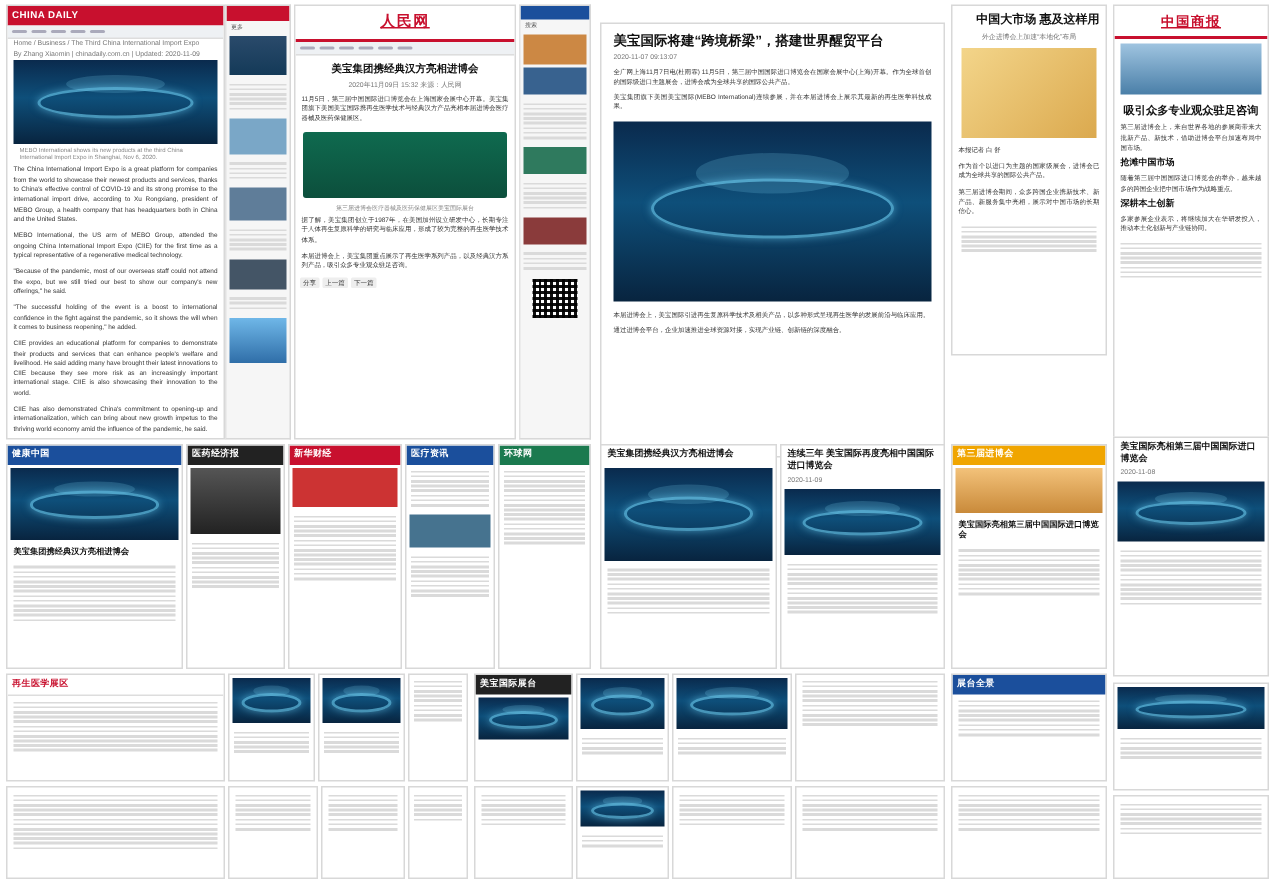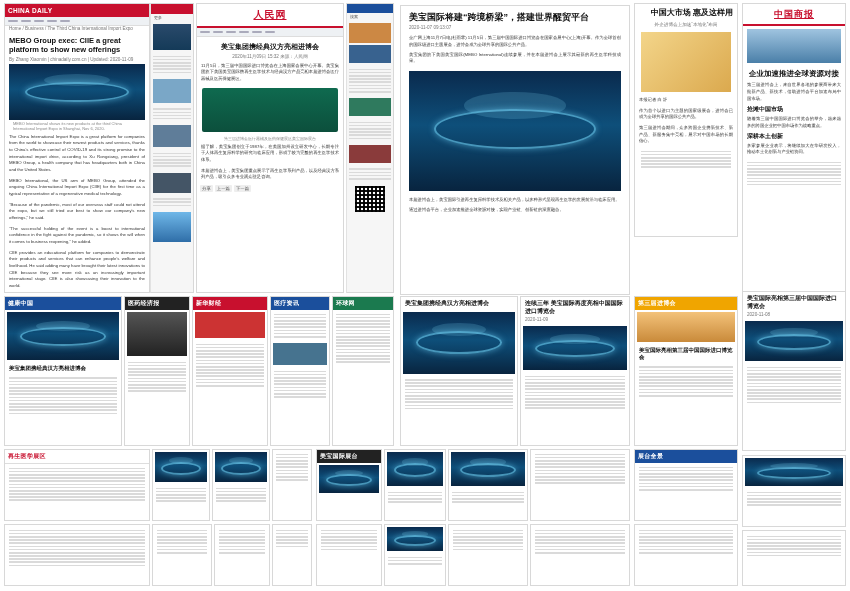--- a/index.html
+++ b/index.html
@@ -46,21 +46,20 @@
       <span class="logo-cd">CHINA DAILY</span>
     </div>
     <div class="navbar">
       <i></i>
         <i></i>
         <i></i>
         <i></i>
         <i></i>
     </div>
     <div class="sub">Home / Business / The Third China International Import Expo</div>
-    <div class="title">MEBO Group exec: CIIE a great platform to show new offerings</div>
     <div class="sub">By Zhang Xiaomin | chinadaily.com.cn | Updated: 2020-11-09</div>
     <div class="flex" style="padding:0 4px;">
       <div style="flex:1;">
         <div class="ph expo" style="height:56px;"></div>
         <div class="imgcap">MEBO International shows its new products at the third China International Import Expo in Shanghai, Nov 6, 2020.</div>
       </div>
     </div>
     <div class="newsbody">The China International Import Expo is a great platform for companies from the world to showcase their newest products and services, thanks to China's effective control of COVID-19 and its strong promise to the international import drive, according to Xu Rongxiang, president of MEBO Group, a health company that has headquarters both in China and the United States.</div>
     <div class="newsbody">MEBO International, the US arm of MEBO Group, attended the ongoing China International Import Expo (CIIE) for the first time as a typical representative of a regenerative medical technology.</div>
     <div class="newsbody">"Because of the pandemic, most of our overseas staff could not attend the expo, but we still tried our best to show our company's new offerings," he said.</div>
@@ -159,21 +158,21 @@
     <div class="ph" style="height:18px;margin:2px;background:#8a3b3b;"></div>
     <div class="grid-lines" style="padding:2px;">
         <div></div>
         <div></div>
         <div></div>
         <div></div>
       </div>
     <div class="qr" style="height:26px;margin:3px 8px;"></div>
   </div>
 
-  <div class="card" style="left:400px;top:5px;width:230px;height:290px;">
+  <div class="card" style="left:400px;top:15px;width:230px;height:290px;">
     <div class="title cn" style="font-size:9px;padding:6px 8px 2px;">美宝国际将建“跨境桥梁”，搭建世界醒贸平台</div>
     <div class="sub" style="padding-left:8px;">2020-11-07 09:13:07</div>
     <div class="newsbody" style="padding:3px 8px;">全广网上海11月7日电(杜雨霏) 11月5日，第三届中国国际进口博览会在国家会展中心(上海)开幕。作为全球首创的国际级进口主题展会，进博会成为全球共享的国际公共产品。</div>
     <div class="newsbody" style="padding:0 8px 3px;">美宝集团旗下美国美宝国际(MEBO International)连续参展，并在本届进博会上展示其最新的再生医学科技成果。</div>
     <div class="expo" style="height:120px;margin:3px 8px;"></div>
     <div class="newsbody" style="padding:3px 8px;">本届进博会上，美宝国际引进再生复原科学技术及相关产品，以多种形式呈现再生医学的发展前沿与临床应用。</div>
     <div class="newsbody" style="padding:0 8px;">通过进博会平台，企业加速推进全球资源对接，实现产业链、创新链的深度融合。</div>
   </div>
 
   <div class="card" style="left:634px;top:3px;width:104px;height:234px;">
@@ -191,21 +190,21 @@
         <div></div>
         <div></div>
       </div>
   </div>
 
   <div class="card" style="left:742px;top:3px;width:104px;height:294px;">
     <div class="paperhdr" style="height:20px;">
       <div class="pt" style="font-size:9px;line-height:20px;">中国商报</div>
     </div>
     <div class="ph" style="height:34px;margin:3px 4px;background:linear-gradient(180deg,#9fc4e0,#4a7fa8);"></div>
-    <div class="title cn" style="text-align:center;font-size:7.5px;">企业加速推进全球资源对接</div>
+    <div class="title cn" style="text-align:center;font-size:7.5px;">吸引众多专业观众驻足咨询</div>
     <div class="newsbody">第三届进博会上，来自世界各地的参展商带来大批新产品、新技术，借助进博会平台加速布局中国市场。</div>
     <div class="title cn" style="font-size:6px;padding:2px 4px 0;">抢滩中国市场</div>
     <div class="newsbody">随着第三届中国国际进口博览会的举办，越来越多的跨国企业把中国市场作为战略重点。</div>
     <div class="title cn" style="font-size:6px;padding:2px 4px 0;">深耕本土创新</div>
     <div class="newsbody">多家参展企业表示，将继续加大在华研发投入，推动本土化创新与产业链协同。</div>
     <div class="grid-lines" style="padding:2px 4px;">
         <div></div>
         <div></div>
         <div></div>
         <div></div>

